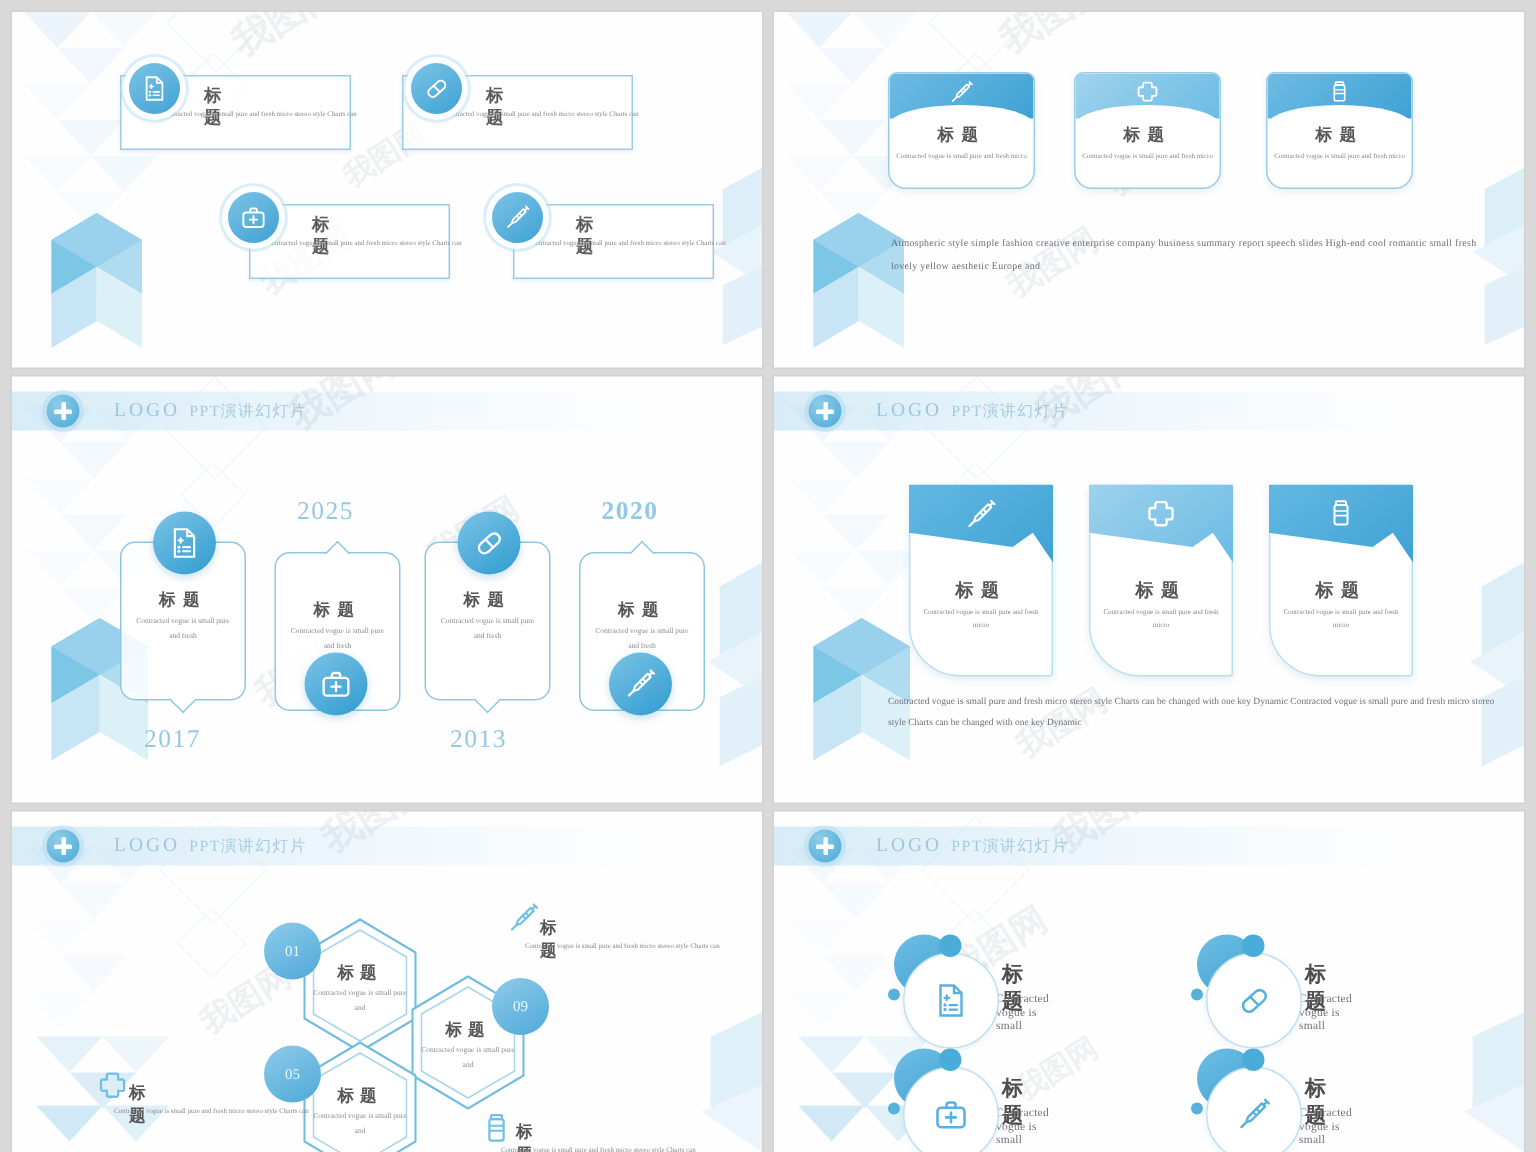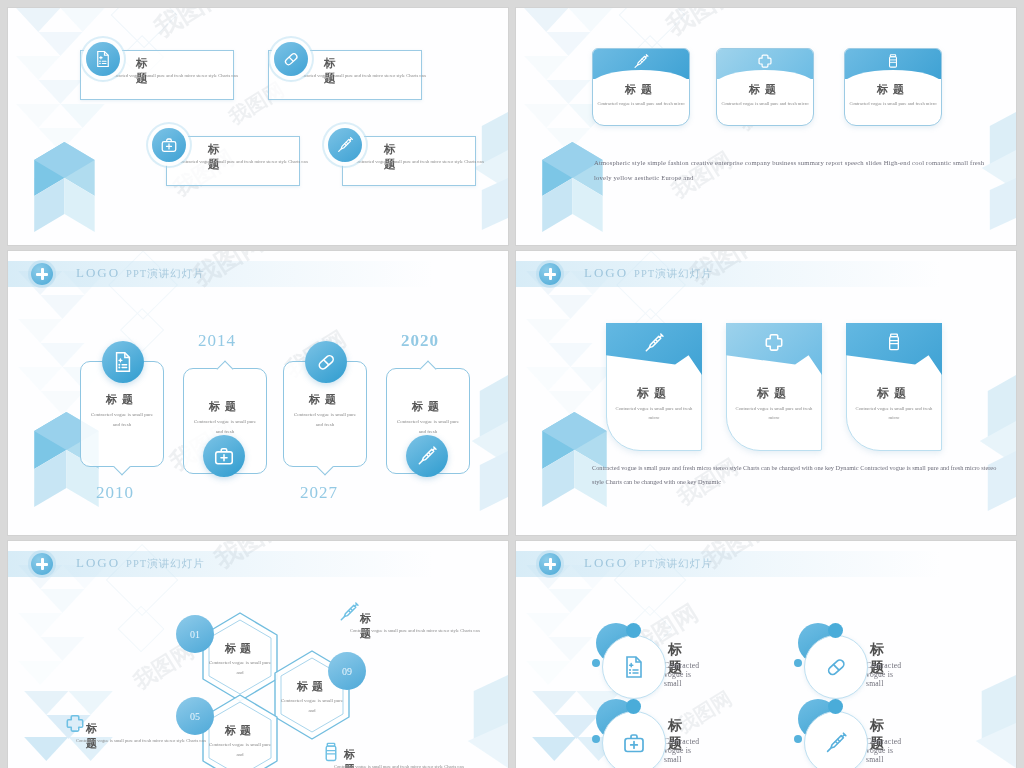--- a/index.html
+++ b/index.html
@@ -452,47 +452,47 @@
     <div class="tl">
       <div class="bub dn" style="left:72px;top:110px;">
         <div class="bt">标题</div>
         <div class="bd">Contracted vogue is small pure and fresh</div>
       </div>
       <div class="tico" style="left:94px;top:90px;">
         <svg width="22" height="22" viewBox="0 0 24 24" style="color:#fff">
             <use href="#ic-clip"></use>
           </svg>
       </div>
-      <div class="yr" style="left:88px;top:232px;">2010</div>
+      <div class="yr" style="left:88px;top:232px;">2017</div>
     </div>
 
     <div class="tl">
       <div class="bub up" style="left:175px;top:117px;">
         <div class="bt">标题</div>
         <div class="bd">Contracted vogue is small pure and fresh</div>
       </div>
       <div class="tico" style="left:195px;top:184px;">
         <svg width="22" height="22" viewBox="0 0 24 24" style="color:#fff">
             <use href="#ic-kit"></use>
           </svg>
       </div>
-      <div class="yr" style="left:190px;top:80px;">2014</div>
+      <div class="yr" style="left:190px;top:80px;">2025</div>
     </div>
 
     <div class="tl">
       <div class="bub dn" style="left:275px;top:110px;">
         <div class="bt">标题</div>
         <div class="bd">Contracted vogue is small pure and fresh</div>
       </div>
       <div class="tico" style="left:297px;top:90px;">
         <svg width="22" height="22" viewBox="0 0 24 24" style="color:#fff">
             <use href="#ic-pill"></use>
           </svg>
       </div>
-      <div class="yr" style="left:292px;top:232px;">2027</div>
+      <div class="yr" style="left:292px;top:232px;">2013</div>
     </div>
 
     <div class="tl">
       <div class="bub up" style="left:378px;top:117px;">
         <div class="bt">标题</div>
         <div class="bd">Contracted vogue is small pure and fresh</div>
       </div>
       <div class="tico" style="left:398px;top:184px;">
         <svg width="22" height="22" viewBox="0 0 24 24" style="color:#fff">
             <use href="#ic-syr"></use>

